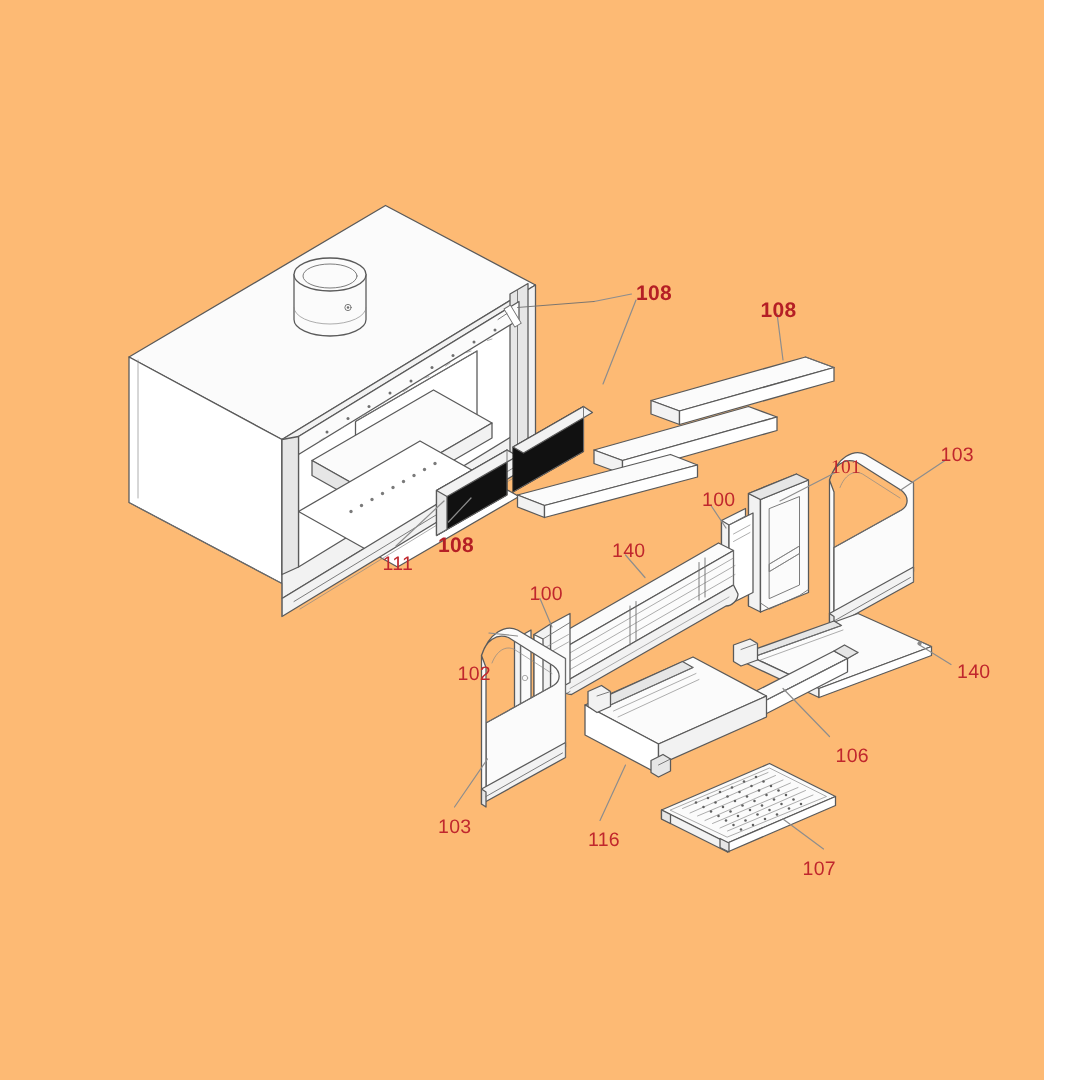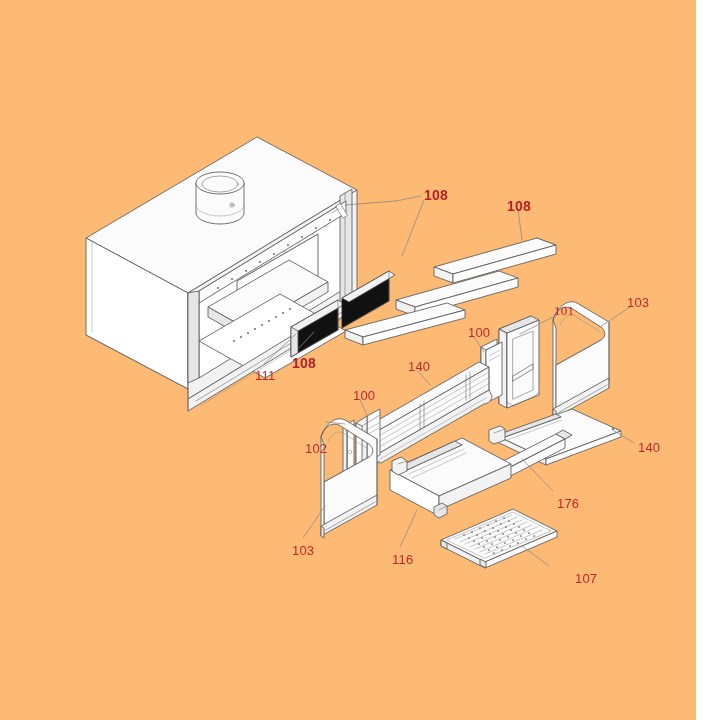--- a/index.html
+++ b/index.html
@@ -503,19 +503,19 @@
       <div class="callout bold" style="left: 507px; top: 199px;">108</div>
       <div class="callout" style="left: 554px; top: 304px; font-family: Liberation Serif, serif;">101</div>
       <div class="callout" style="left: 627px; top: 296px;">103</div>
       <div class="callout" style="left: 468px; top: 326px;">100</div>
       <div class="callout" style="left: 408px; top: 360px;">140</div>
       <div class="callout" style="left: 255px; top: 369px;">111</div>
       <div class="callout bold" style="left: 292px; top: 356px;">108</div>
       <div class="callout" style="left: 353px; top: 389px;">100</div>
       <div class="callout" style="left: 305px; top: 442px;">102</div>
       <div class="callout" style="left: 638px; top: 441px;">140</div>
-      <div class="callout" style="left: 557px; top: 497px;">176</div>
+      <div class="callout" style="left: 557px; top: 497px;">106</div>
       <div class="callout" style="left: 292px; top: 544px;">103</div>
       <div class="callout" style="left: 392px; top: 553px;">116</div>
-      <div class="callout" style="left: 575px; top: 572px;">107</div>
+      <div class="callout" style="left: 535px; top: 572px;">107</div>
     </div>
 
 </div>
 
 </body></html>

